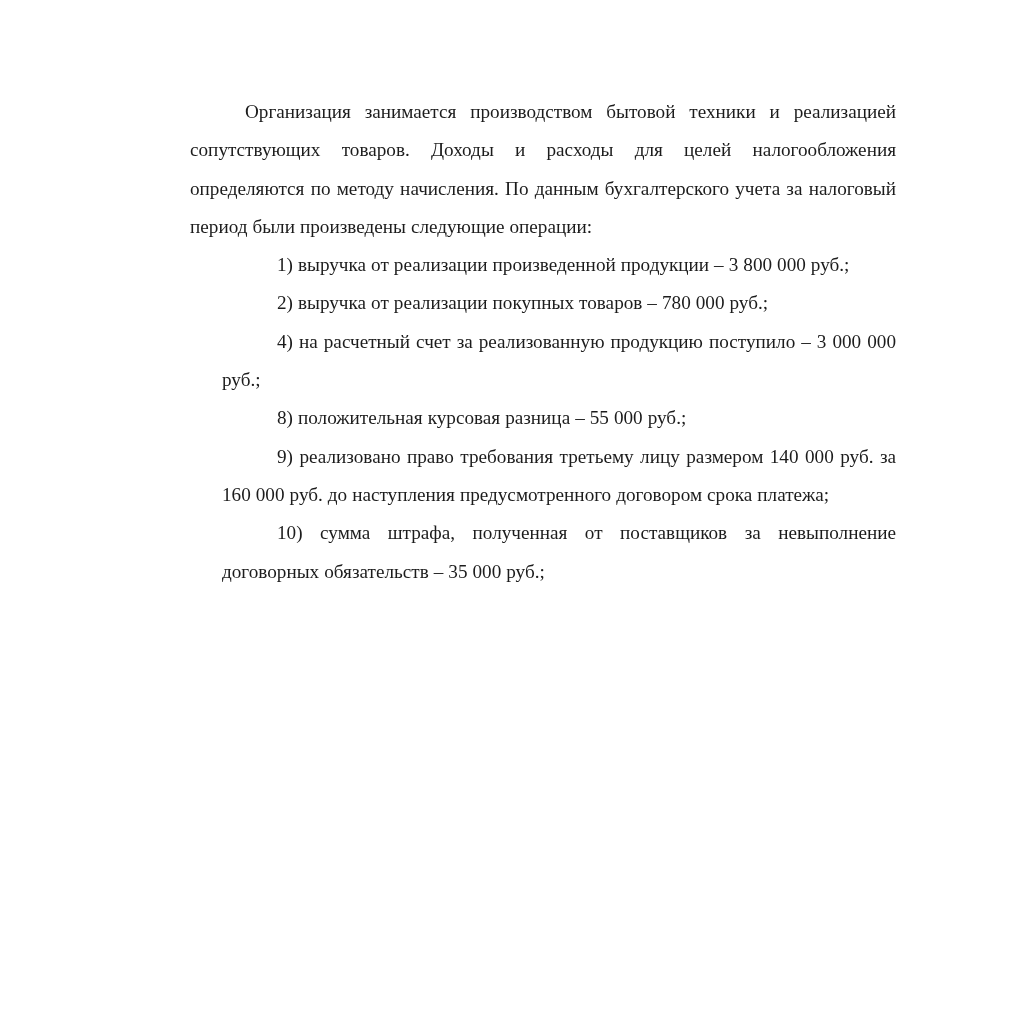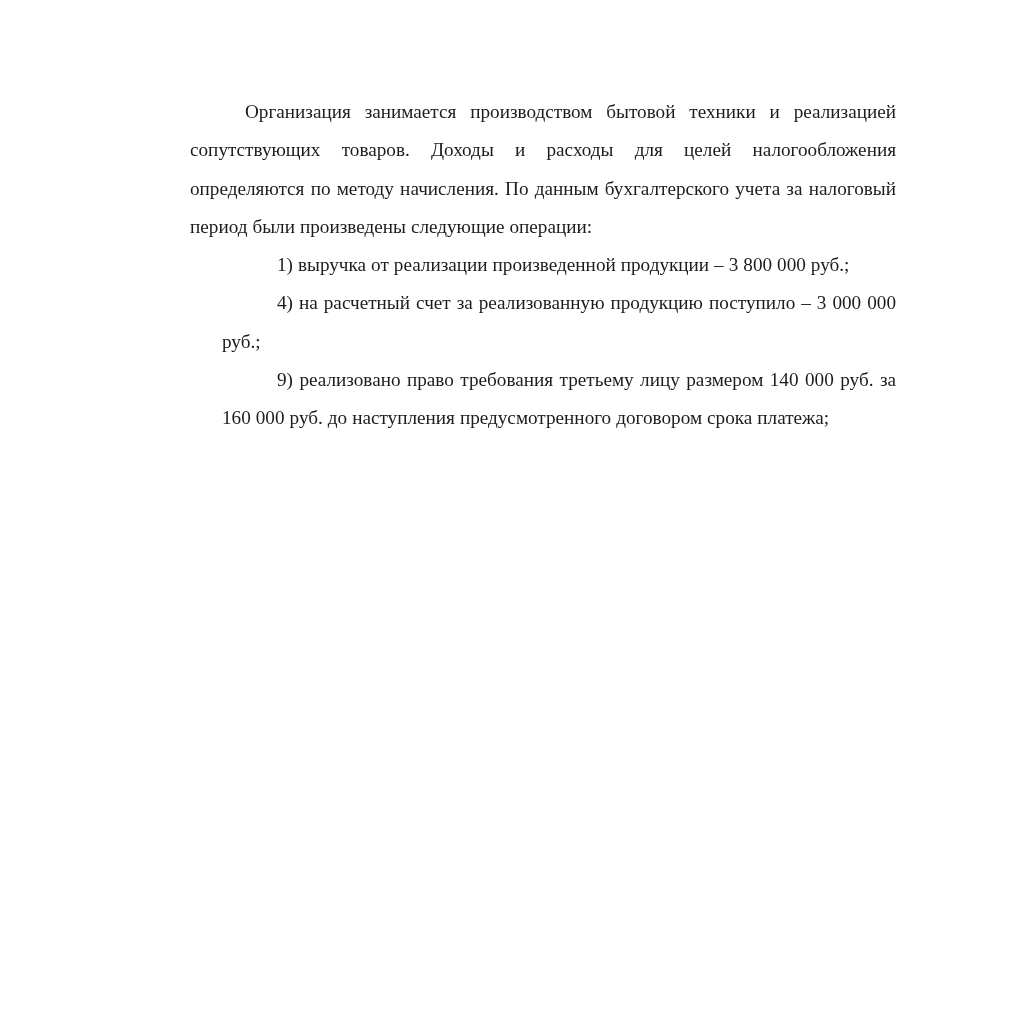--- a/index.html
+++ b/index.html
@@ -53,25 +53,28 @@
 </head>
 <body>
 
 <div class="page">
   <div class="text-column">
 
     <p class="para">Организация занимается производством бытовой техники и реализацией сопутствующих товаров. Доходы и расходы для целей налогообложения определяются по методу начисления. По данным бухгалтерского учета за налоговый период были произведены следующие операции:</p>
 
     <p class="para">1) выручка от реализации произведенной продукции – 3 800 000 руб.;</p>
 
+    <p class="para">2) выручка от реализации покупных товаров – 780 000 руб.;</p>
 
 
     <p class="para">4) на расчетный счет за реализованную продукцию поступило – 3 000 000 руб.;</p>
 
 
 
 
+    <p class="para">8) положительная курсовая разница – 55 000 руб.;</p>
 
     <p class="para">9) реализовано право требования третьему лицу размером 140 000 руб. за 160 000 руб. до наступления предусмотренного договором срока платежа;</p>
 
+    <p class="para">10) сумма штрафа, полученная от поставщиков за невыполнение договорных обязательств – 35 000 руб.;</p>
 
   </div>
 </div>
 
 </body></html>

